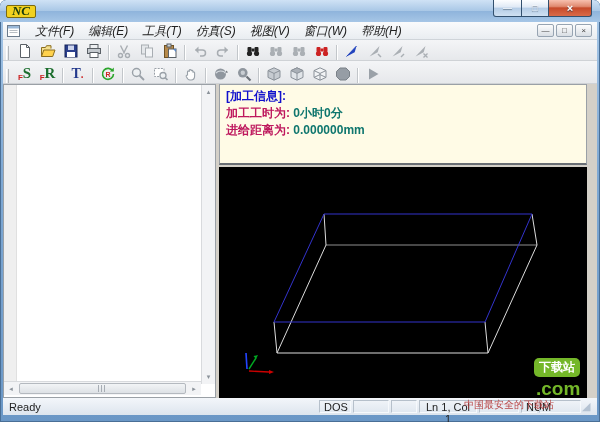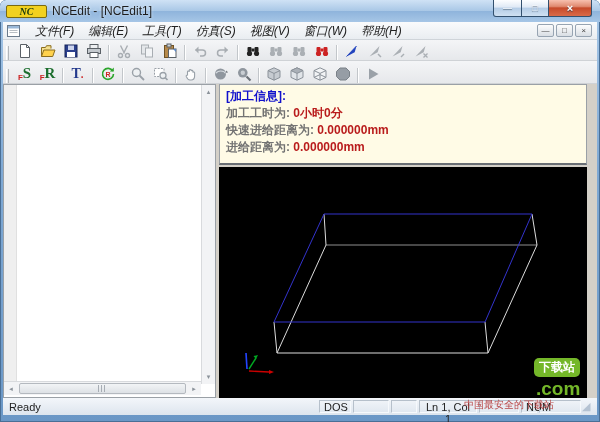--- a/index.html
+++ b/index.html
@@ -8,22 +8,22 @@
     position:relative; width:600px; height:422px; overflow:hidden;
     background:linear-gradient(180deg,#a8c8e8 0%,#7fa9d4 40%,#6a97c6 100%);
     border-radius:6px 6px 0 0;
     box-shadow:inset 0 0 0 1px #4a6f96;
   }
   
   .titlebar { position:absolute; left:0; top:0; width:100%; height:22px;
     display:flex; align-items:center; padding:0 6px;
     background:linear-gradient(180deg,#cfe2f5 0%,#a9c7e6 50%,#8fb4dc 51%,#a6c6e6 100%);
     border-radius:6px 6px 0 0; }
-  .app-icon { width:41px; height:13px; background:#f2d11f; border:1px solid #7a6a10;
-    border-radius:2px; color:#173a0c; font-size:10px; font-weight:bold;
+  .app-icon { width:30px; height:13px; background:#f2d11f; border:1px solid #7a6a10;
+    border-radius:2px; color:#173a0c; font-size:13px; font-weight:bold;
     font-family:"Liberation Serif",serif; font-style:italic;
     display:flex; align-items:center; justify-content:center; margin-right:5px; }
   .title-text { font-size:12px; color:#1c1c1c; text-shadow:0 0 3px #e8f2fc; }
   .cap-group { position:absolute; right:8px; top:0; display:flex; }
   .cap { height:17px; border:1px solid #32506e; border-top:none;
     display:flex; align-items:center; justify-content:center;
     color:#fff; font-size:9px; text-shadow:0 1px 1px rgba(40,60,80,.8); cursor:default;
     background:linear-gradient(180deg,#fdfeff 0%,#dfe9f5 45%,#b4cce6 50%,#cfe0f2 100%); }
   .cap-min { width:29px; border-radius:0 0 0 3px; }
   .cap-max { width:27px; border-left:none; }
@@ -75,22 +75,22 @@
     display:flex; align-items:center; justify-content:center; }
   .hthumb i { width:9px; height:7px;
     background:repeating-linear-gradient(90deg,#a7adb4 0 1px,transparent 1px 3px); }
   .splitter { position:absolute; left:213px; top:0; width:3px; height:314px; background:#d4d0c8; cursor:col-resize; }
   
   .right-pane { position:absolute; left:216px; top:0; width:416px; height:314px; }
   .info-panel { position:absolute; left:0; top:0; width:368px; height:81px;
     background:#fffbe6; border:1px solid #9aa0a6; border-bottom:2px solid #6a6f75;
     padding:3px 6px; font-size:12px; font-weight:bold; line-height:17px; }
   .info-title { color:#1111cc; }
-  .info-label { color:#737373; }
-  .info-value { color:#b91c1c; }
+  .info-label { color:#be185d; }
+  .info-value { color:#0f766e; }
   .viewport { position:absolute; left:0; top:83px; width:368px; height:231px; background:#000; }
   .vscroll-r { position:absolute; right:0; top:0; width:10px; height:314px;
     background:#cfe0f2; border-left:1px solid #8fb0d2; }
   .vscroll-r .thumb { position:absolute; left:0; top:42px; width:9px; height:272px;
     background:linear-gradient(90deg,#8db3de,#5b8abc); border:1px solid #46729e; border-radius:2px; }
   
   .statusbar { position:absolute; left:3px; top:398px; width:594px; height:17px;
     background:linear-gradient(180deg,#f3f6fa,#dde5ee);
     display:flex; align-items:center; font-size:11px; color:#222; padding:0 2px; }
   .sb-ready { flex:1; padding-left:4px; }
@@ -107,21 +107,20 @@
   .wm-slogan { position:absolute; left:12px; top:46px; font-size:10px; font-weight:normal;
     color:rgba(178,52,52,.9); white-space:nowrap; }
 </style>
 </head>
 <body>
 
 <div class="window">
 
   <div class="titlebar">
     <div class="app-icon">NC</div>
-    <div class="title-text">NCEdit - [NCEdit1]</div>
     <div class="cap-group">
       <div class="cap cap-min">
           <span>—</span>
         </div>
       <div class="cap cap-max">
           <span>□</span>
         </div>
       <div class="cap cap-close">
           <span>×</span>
         </div>
@@ -382,22 +381,20 @@
       </div>
     </div>
 
     <div class="splitter"></div>
 
     <div class="right-pane">
       <div class="info-panel">
         <div><span class="info-title">[加工信息]:</span></div>
         <div><span class="info-label">加工工时为:</span>
              <span class="info-value">0小时0分</span></div>
-        <div><span class="info-label">快速进给距离为:</span>
-             <span class="info-value">0.000000mm</span></div>
         <div><span class="info-label">进给距离为:</span>
              <span class="info-value">0.000000mm</span></div>
       </div>
 
       <div class="viewport">
         <svg width="368" height="231" viewBox="0 0 368 231">
 
           <path d="M107 78L318 78" stroke="#8f8f8f" fill="none"></path>
           <path d="M107 78L58 186L269 186L318 78" stroke="#dcdcdc" fill="none"></path>
           <path d="M105 47L107 78M313 47L318 78M266 155L269 186M55 155L58 186" stroke="#dcdcdc" fill="none"></path>

